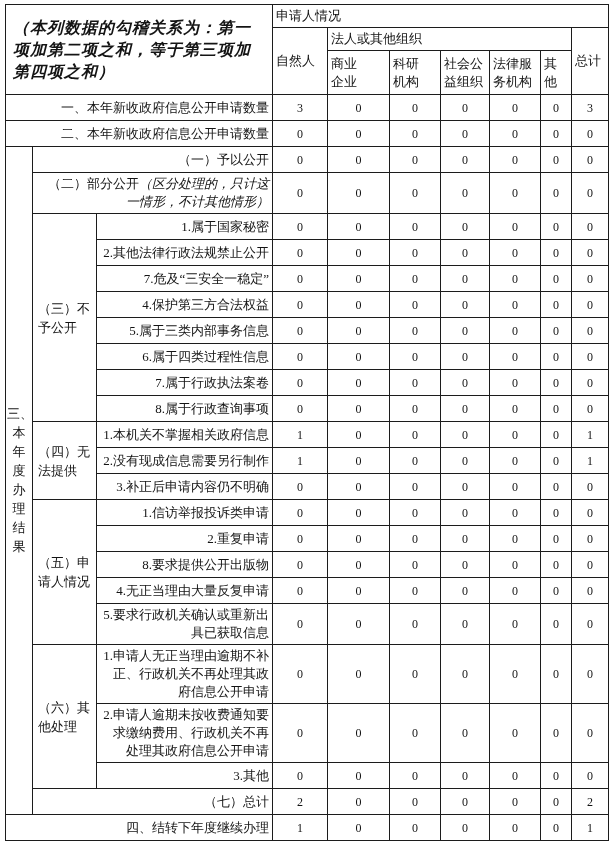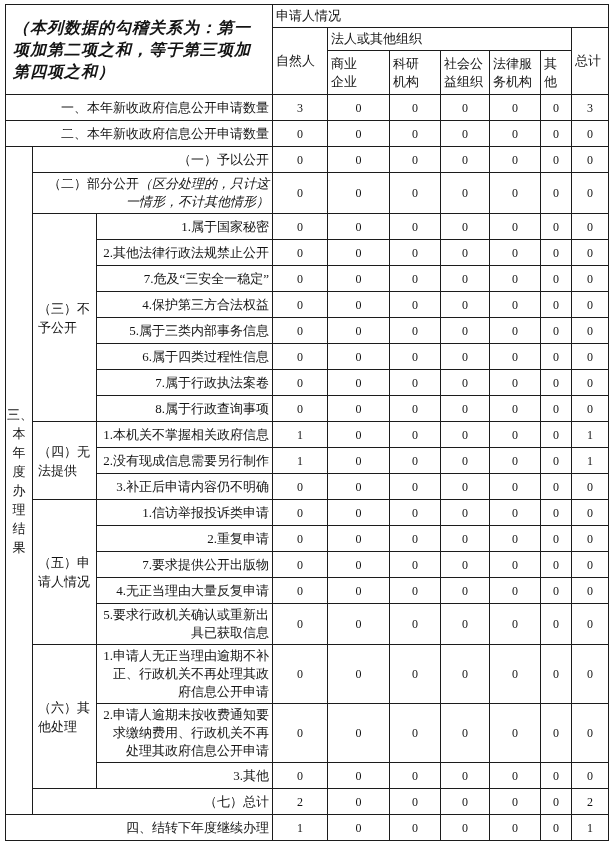--- a/index.html
+++ b/index.html
@@ -47,20 +47,21 @@
     padding: 2px 3px 2px 5px;
     line-height: 19px;
     word-break: break-all;
     margin-left: 20px;
   }
   .vertical-cell {
     text-align: center;
     padding: 2px 1px;
     line-height: 19px;
     word-break: break-all;
+    font-family: Liberation Mono, monospace;
   }
   .val { text-align: center; font-size: 12px; }
   .sub-note { font-style: italic; }
 </style>
 </head>
 <body>
 
 <div class="page">
   <table>
     <colgroup>
@@ -267,21 +268,21 @@
           <td class="label-cell"><span>2.重复申请</span></td>
           <td class="val">0</td>
           <td class="val">0</td>
           <td class="val">0</td>
           <td class="val">0</td>
           <td class="val">0</td>
           <td class="val">0</td>
           <td class="val">0</td>
         </tr>
         <tr>
-          <td class="label-cell"><span>7.要求提供公开出版物</span></td>
+          <td class="label-cell"><span>8.要求提供公开出版物</span></td>
           <td class="val">0</td>
           <td class="val">0</td>
           <td class="val">0</td>
           <td class="val">0</td>
           <td class="val">0</td>
           <td class="val">0</td>
           <td class="val">0</td>
         </tr>
         <tr>
           <td class="label-cell"><span>4.无正当理由大量反复申请</span></td>

